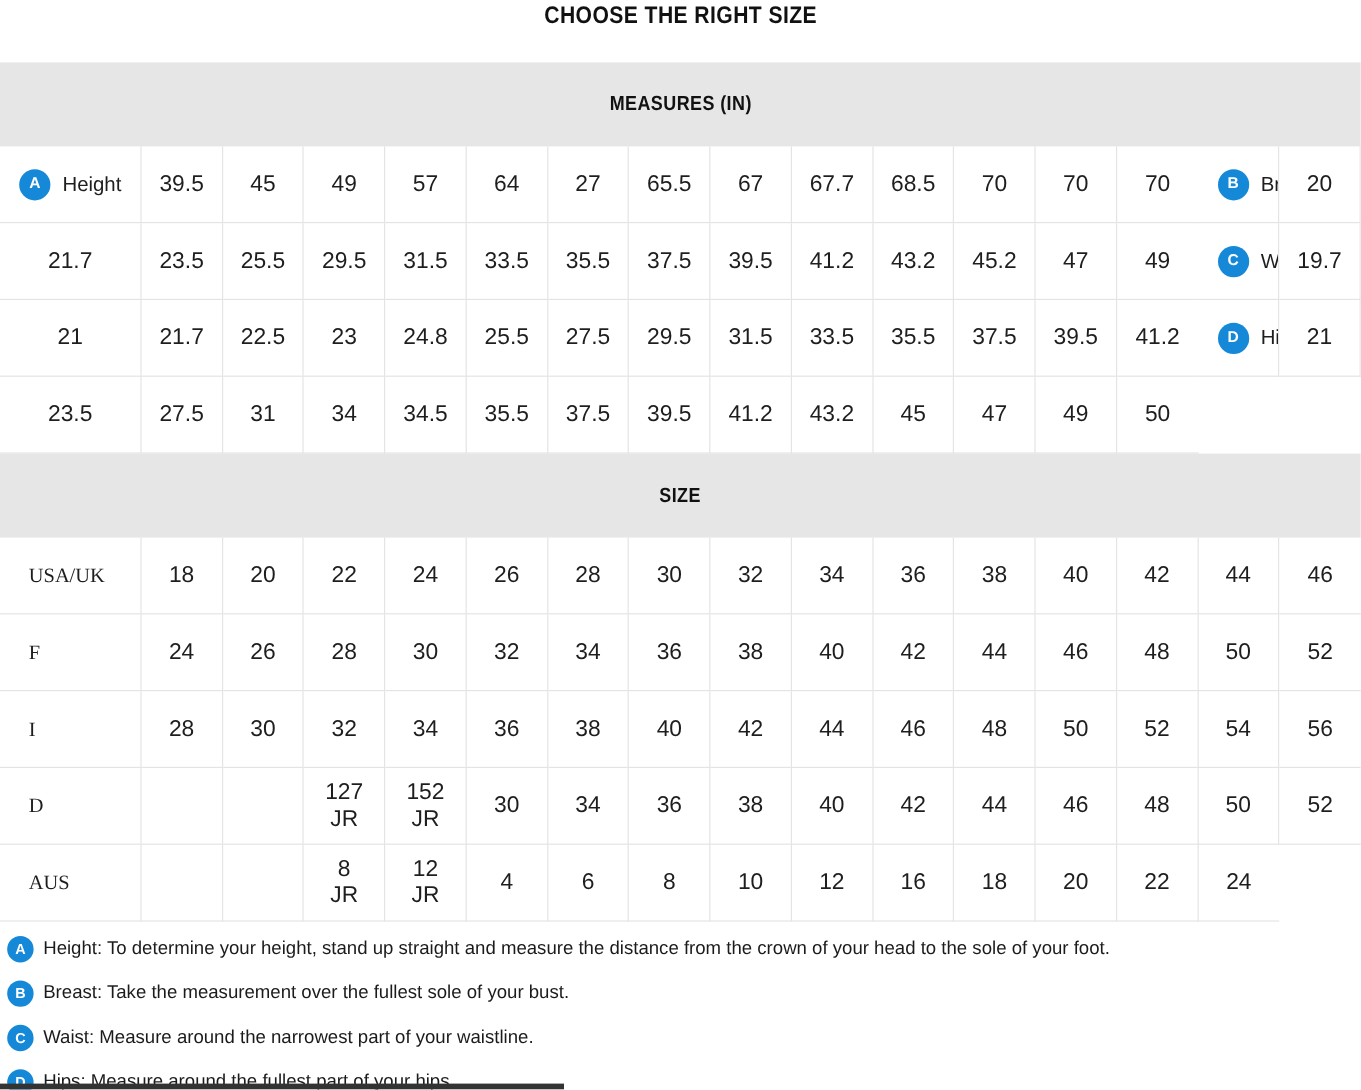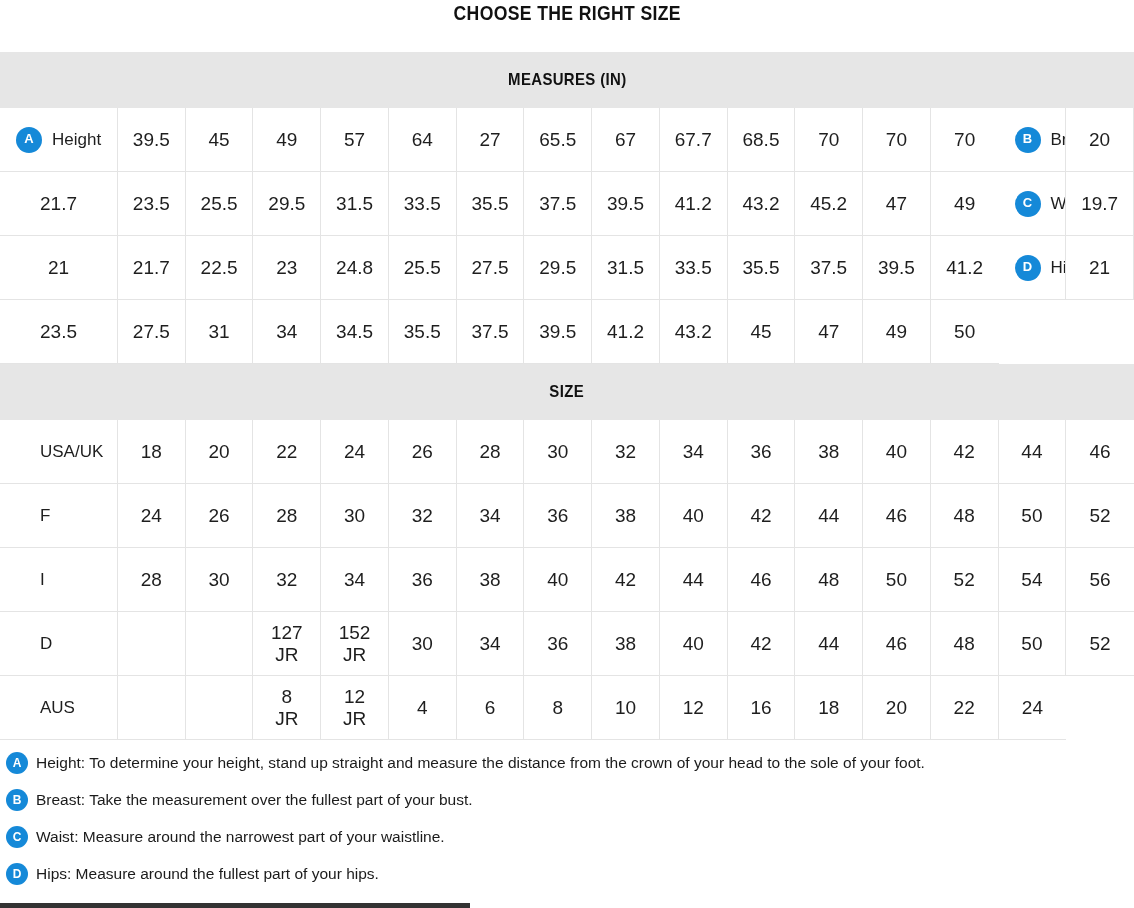--- a/index.html
+++ b/index.html
@@ -8,34 +8,34 @@
     background:#ffffff; color:#1e1e1e;
     font-family:"Liberation Sans", sans-serif;
     -webkit-font-smoothing:antialiased;
   }
   .title {
     height:50px; display:flex; align-items:flex-start; justify-content:center;
     padding-top:2px; font-size:20px; font-weight:bold; color:#111;
   }
   .condensed { display:inline-block; transform:scaleX(0.88); transform-origin:center; letter-spacing:0.4px; }
   .section-header {
-    height:56px; background:#e6e6e6; display:flex; align-items:center; justify-content:center;
+    height:70px; background:#e6e6e6; display:flex; align-items:center; justify-content:center;
     font-weight:bold; font-size:17px; color:#111;
   }
   .grid { display:grid; grid-template-columns:118px repeat(15, 1fr); }
   .cell {
     height:63px; display:flex; align-items:center; justify-content:center;
     font-size:19px; line-height:1.15; text-align:center; white-space:pre-line;
     border-bottom:1px solid #e4e4e4; border-right:1px solid #e4e4e4;
     overflow:hidden;
   }
   .cell.last-col { border-right:none; }
   .label-cell { justify-content:flex-start; font-size:17px; }
   .measure-label { padding-left:16px; }
-  .size-label { padding-left:40px; }
+  .size-label { padding-left:24px;font-family:Liberation Serif, serif; }
   .badge {
     flex:none; width:26px; height:26px; border-radius:50%;
     background:#1589d8; color:#ffffff; font-size:13px; font-weight:bold;
     display:flex; align-items:center; justify-content:center; margin-right:10px;
   }
   .footnotes { padding:12px 0 0 6px; }
   .footnote { display:flex; align-items:center; margin-bottom:15px; font-size:15.5px; color:#1b1b1b; }
   .fbadge {
     flex:none; width:22px; height:22px; border-radius:50%;
     background:#1589d8; color:#ffffff; font-size:12px; font-weight:bold;
@@ -208,21 +208,21 @@
       <div class="cell last-col">24</div>
     </div>
 
   <div class="footnotes" id="footnotes">
       <div class="footnote">
         <div class="fbadge">A</div>
         <div class="" style="display: inline;">Height: To determine your height, stand up straight and measure the distance from the crown of your head to the sole of your foot.</div>
       </div>
       <div class="footnote">
         <div class="fbadge">B</div>
-        <div class="" style="display: inline;">Breast: Take the measurement over the fullest part of your bust.</div>
+        <div class="" style="display: inline;">Breast: Take the measurement over the fullest sole of your bust.</div>
       </div>
       <div class="footnote">
         <div class="fbadge">C</div>
         <div class="" style="display: inline;">Waist: Measure around the narrowest part of your waistline.</div>
       </div>
       <div class="footnote">
         <div class="fbadge">D</div>
         <div class="" style="display: inline;">Hips: Measure around the fullest part of your hips.</div>
       </div>
     </div>

